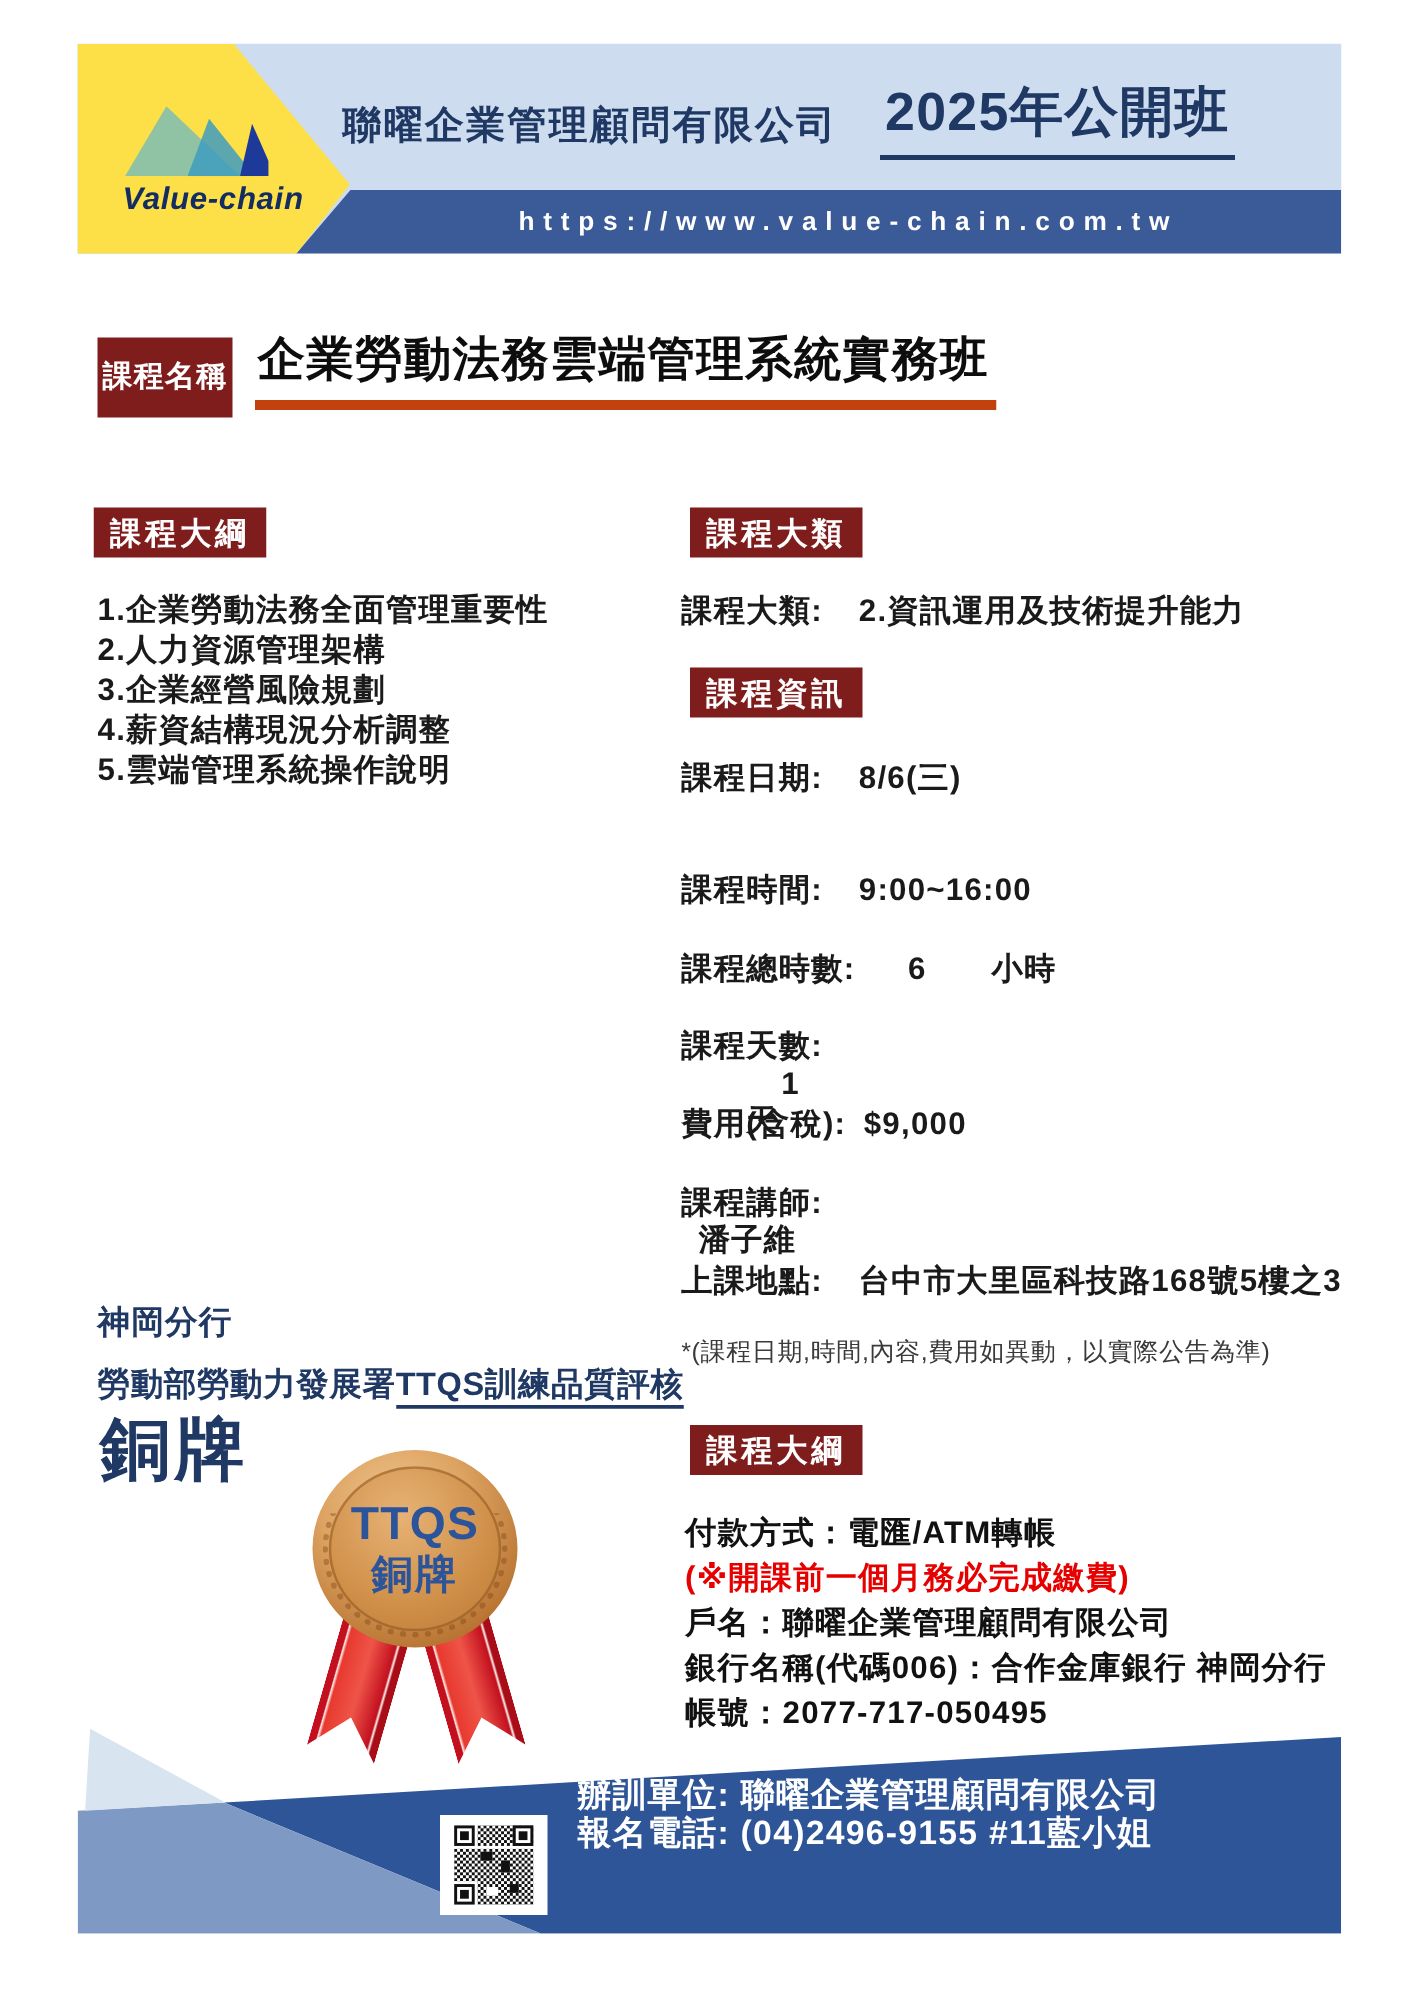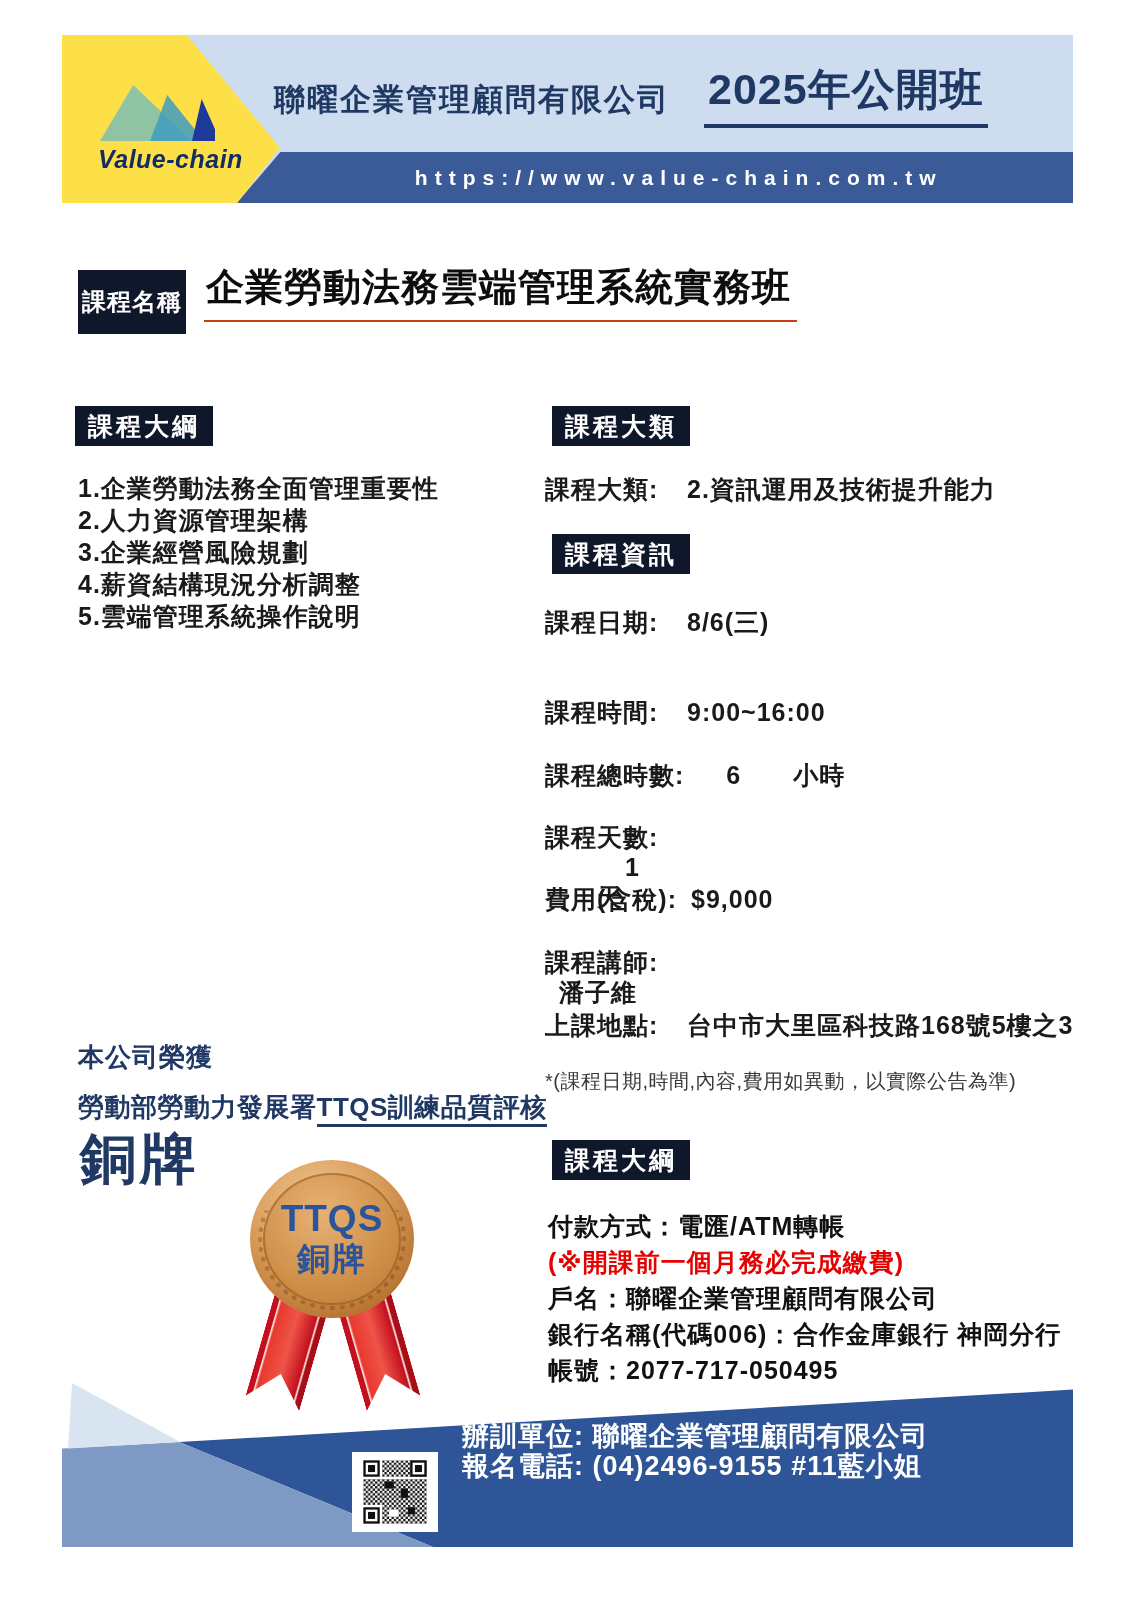--- a/index.html
+++ b/index.html
@@ -19,26 +19,26 @@
   .tri1{left:0;width:92px;height:56px;background:#85c0ab;opacity:.92;clip-path:polygon(36% 0,100% 100%,0 100%);}
   .tri2{left:50px;width:54px;height:46px;background:#3e9cc0;opacity:.85;clip-path:polygon(32% 0,100% 100%,0 100%);}
   .tri3{left:92px;width:23px;height:42px;background:#1d3a9b;clip-path:polygon(42% 0,100% 72%,100% 100%,0 100%);}
   .logo-text{position:absolute;left:36px;top:110px;font-size:25px;font-weight:800;font-style:italic;
              color:#132d63;letter-spacing:0.5px;}
   .company-title{position:absolute;left:212px;top:44px;font-size:31px;font-weight:800;color:#1f3864;letter-spacing:2px;}
   .year-title{position:absolute;left:642px;top:26px;font-size:43px;font-weight:800;color:#1f3864;
               border-bottom:4px solid #1f3864;padding:0 4px 5px 4px;letter-spacing:1px;}
 
   
-  .badge{position:absolute;background:#0f172a;color:#ffffff;font-weight:700;display:flex;
+  .badge{position:absolute;background:#7f1d1d;color:#ffffff;font-weight:700;display:flex;
          align-items:center;justify-content:center;letter-spacing:3px;}
   .badge-sm{height:40px;padding:0 13px;font-size:25px;}
   .cname-badge{left:78px;top:270px;width:108px;height:64px;font-size:24px;letter-spacing:1px;line-height:1.1;}
   .cname-title{position:absolute;left:204px;top:262px;font-size:38px;font-weight:800;color:#0d0d0d;
-               border-bottom:2px solid #c2410c;padding:0 6px 7px 2px;letter-spacing:1px;}
+               border-bottom:8px solid #c2410c;padding:0 6px 7px 2px;letter-spacing:1px;}
 
   .b-outline{left:75px;top:406px;}
   .b-category{left:552px;top:406px;}
   .b-info{left:552px;top:534px;}
   .b-payment{left:552px;top:1140px;}
 
   
   .outline-list{position:absolute;left:78px;top:472px;font-size:25px;font-weight:600;color:#1a1a1a;}
   .outline-list div{height:32px;line-height:32px;letter-spacing:1px;}
 
@@ -177,21 +177,21 @@
 
   <div class="badge badge-sm b-payment">課程大綱</div>
   <div class="pay-lines">
     <div>付款方式：電匯/ATM轉帳</div>
     <div class="pay-warning">(※開課前一個月務必完成繳費)</div>
     <div>戶名：聯曜企業管理顧問有限公司</div>
     <div>銀行名稱(代碼006)：合作金庫銀行 神岡分行</div>
     <div>帳號：2077-717-050495</div>
   </div>
 
-  <div class="award-1">本公司榮獲</div>
+  <div class="award-1">神岡分行</div>
   <div class="award-2">
     <span>勞動部勞動力發展署</span><span class="u">TTQS訓練品質評核</span>
   </div>
   <div class="award-medal-word">銅牌</div>
 
   <div class="medal">
     <div class="ribbon ribbon-l"></div>
     <div class="ribbon ribbon-r"></div>
     <div class="medal-circle">
       <div class="medal-t1">TTQS</div>

